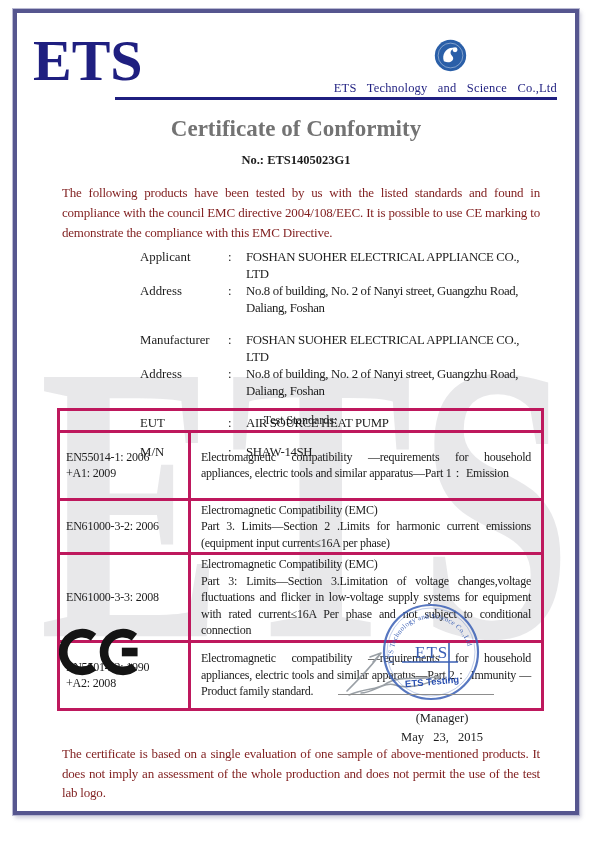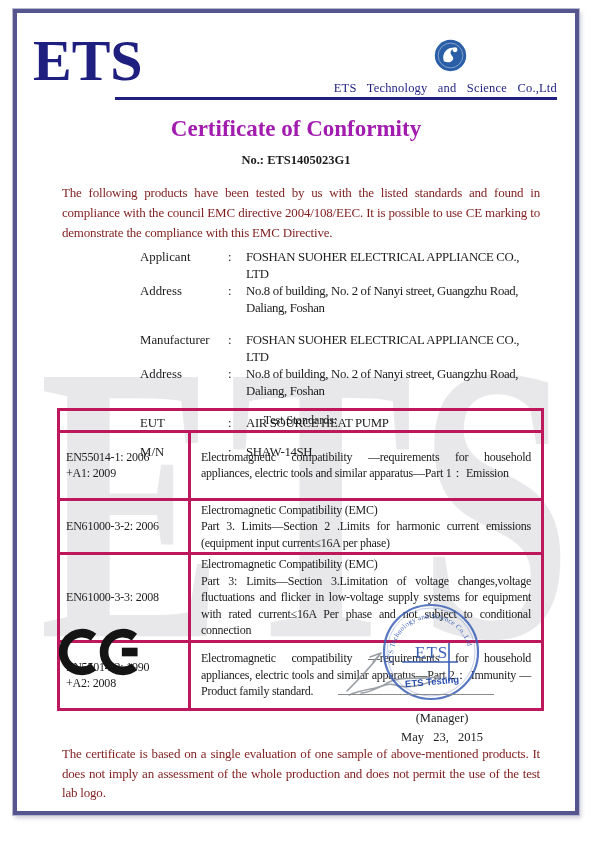--- a/index.html
+++ b/index.html
@@ -29,21 +29,21 @@
     color:#1f1f80; letter-spacing:0; line-height:1.1;
   }
   .emblem { left:417px; top:26px; width:33px; height:33px; }
   .company {
     right:18px; top:68px; font-size:12.5px; color:#1f1f80;
     word-spacing:7px; letter-spacing:.2px;
   }
   .header-rule { left:98px; top:84px; width:442px; height:3px; background:#1f1f80; }
 
   
-  .title { left:0; top:103px; width:100%; text-align:center; font-size:23px; font-weight:bold; color:#a21caf; }
+  .title { left:0; top:103px; width:100%; text-align:center; font-size:23px; font-weight:bold; color:#737373; }
   .cert-no { left:0; top:140px; width:100%; text-align:center; font-size:12.5px; font-weight:bold; }
 
   
   .para {
     left:45px; width:478px; font-size:13px; line-height:20px;
     text-align:justify; letter-spacing:-.2px; color:#7f1d1d;
   }
   .intro { top:170px; }
   .note  { top:731px; line-height:19.5px; }
 

